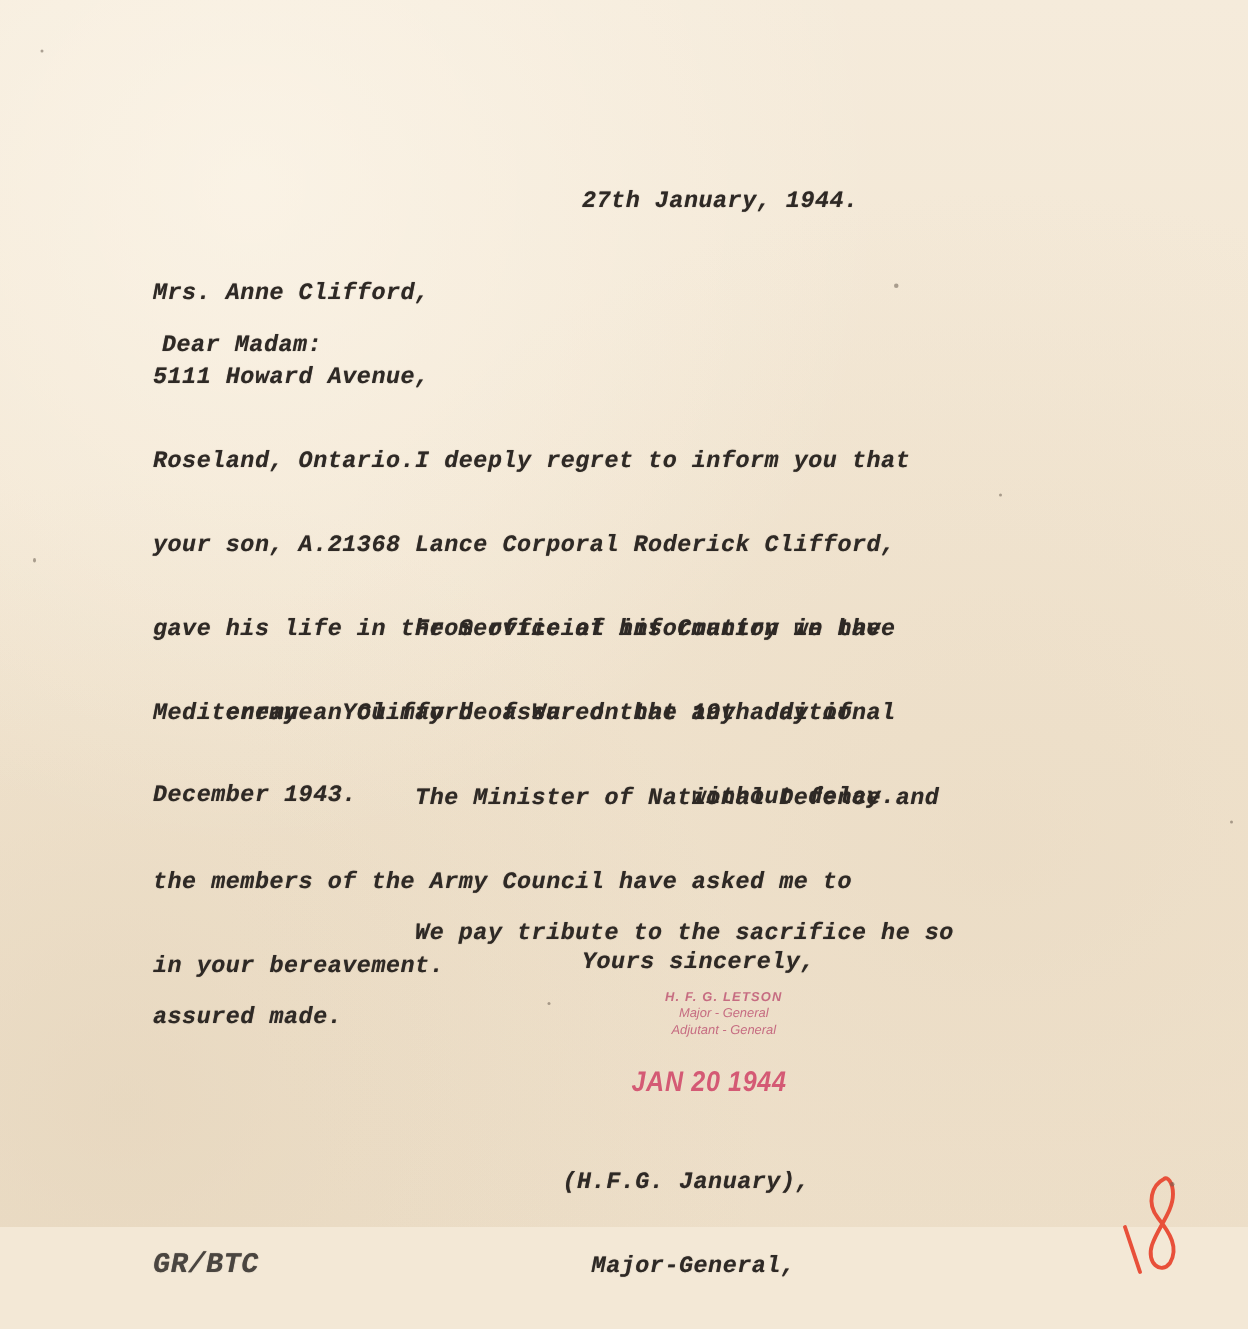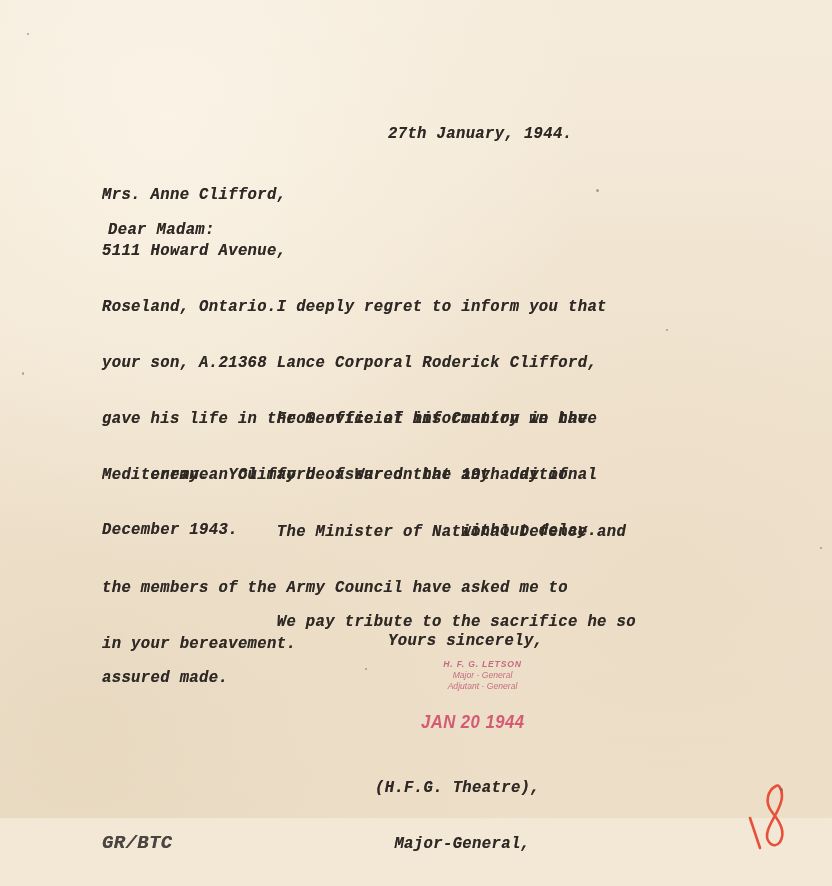--- a/index.html
+++ b/index.html
@@ -134,21 +134,21 @@
 
   <div class="stamp-name">
     <div class="stamp-title">H. F. G. LETSON</div>
     <div>Major - General</div>
     <div>Adjutant - General</div>
   </div>
 
   <div class="date-stamp">JAN 20 1944</div>
 
   <div class="typed sigblock">
-    <span class="line">(H.F.G. Theatre),</span>
+    <span class="line">(H.F.G. January),</span>
     <span class="line">  Major-General,</span>
     
   </div>
 
   <div class="typed ref">GR/BTC</div>
 
   <svg class="page-number" viewBox="0 0 60 70" aria-label="18">
     <path d="M8 38 L18 68" stroke="#e8503a" stroke-width="2.6" fill="none" stroke-linecap="round"></path>
     <path d="M34 6 C26 10, 22 22, 30 32 C38 42, 44 52, 38 62 C32 70, 22 62, 26 50 C30 38, 40 28, 40 16 C40 8, 36 4, 34 6 Z" stroke="#e8503a" stroke-width="2.6" fill="none" stroke-linecap="round" stroke-linejoin="round"></path>
   </svg>

